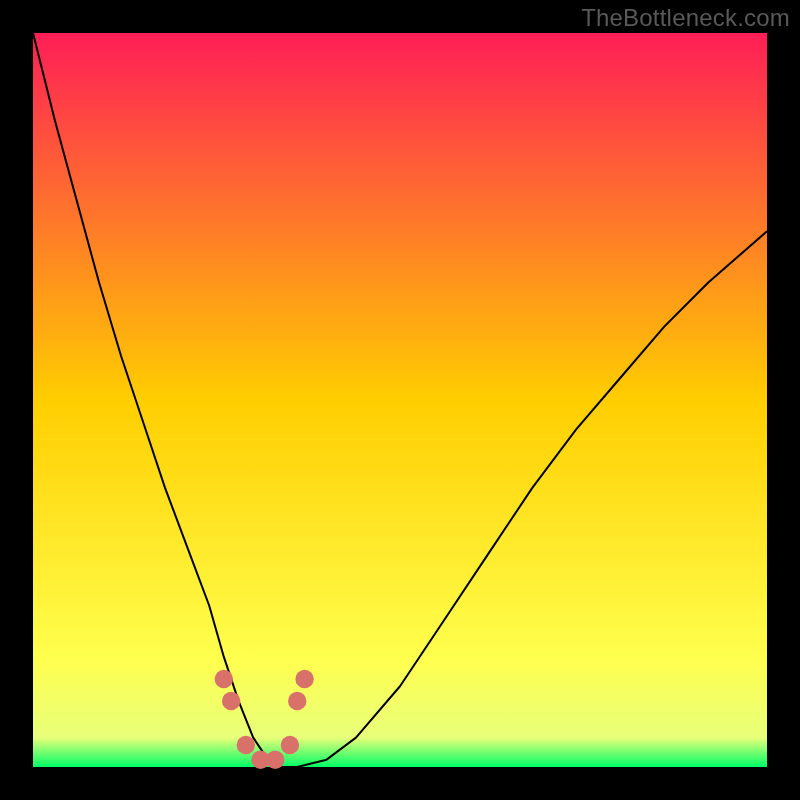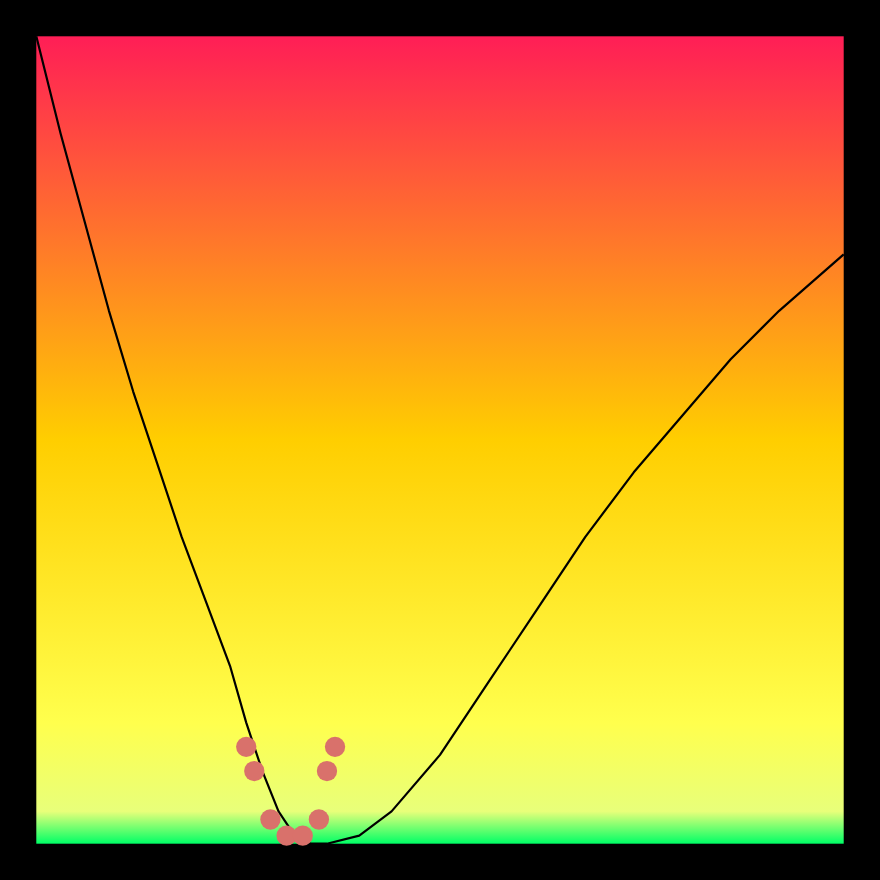--- a/index.html
+++ b/index.html
@@ -30,20 +30,21 @@
   svg {
     position: absolute;
     left: 0; top: 0;
     display: block;
   }
 </style>
 </head>
 <body>
 
 <div class="frame">
+  <div class="watermark">TheBottleneck.com</div>
 
   <svg id="chart-svg" width="800" height="800">
       <defs>
         <linearGradient id="bg-grad" x1="0" y1="0" x2="0" y2="1">
           <stop offset="0%" stop-color="#ff1e56"></stop>
           <stop offset="50%" stop-color="#ffce00"></stop>
           <stop offset="85%" stop-color="#ffff4d"></stop>
           <stop offset="96%" stop-color="#e8ff7a"></stop>
           <stop offset="100%" stop-color="#00ff66"></stop>
         </linearGradient>

